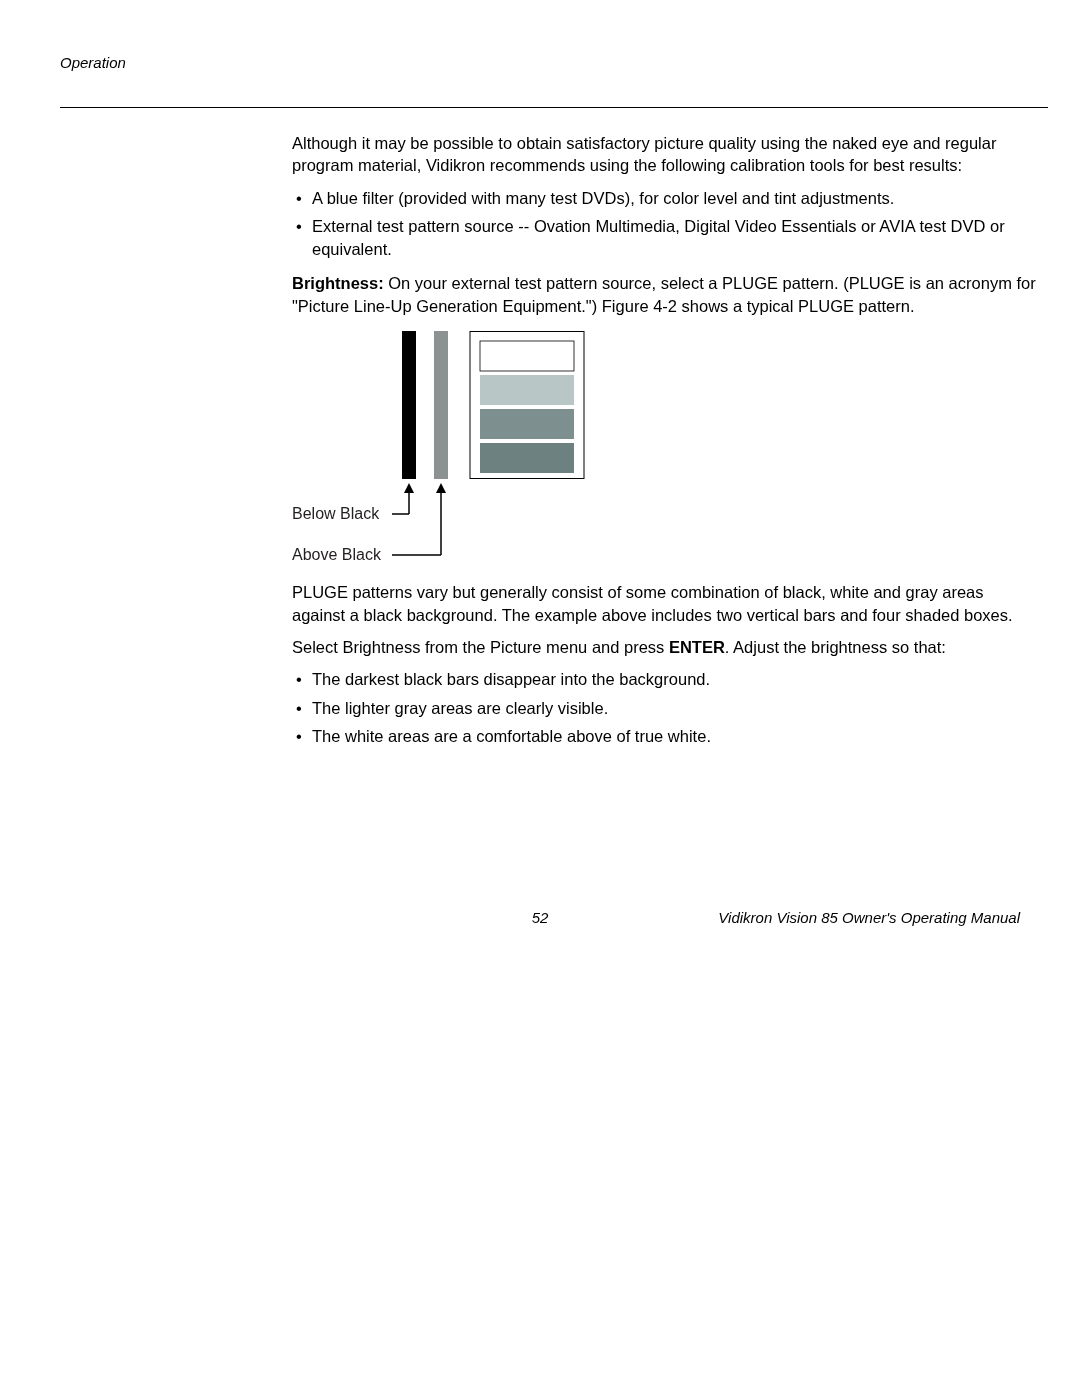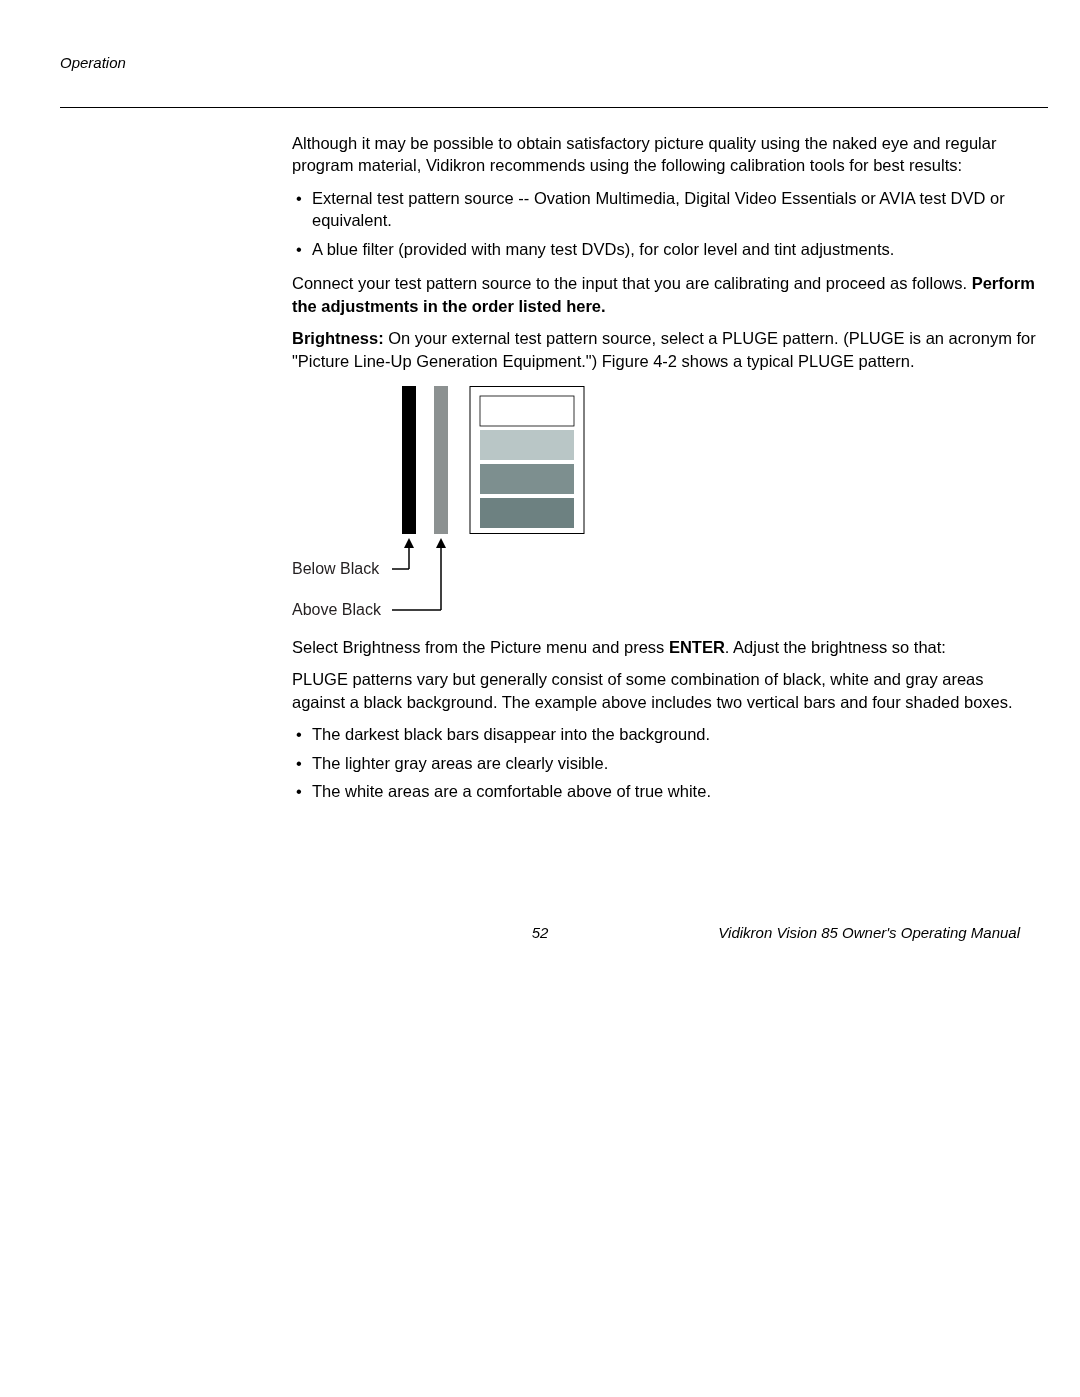--- a/index.html
+++ b/index.html
@@ -57,21 +57,21 @@
     height: 250px;
     margin: 14px 0 0 0;
   }
   .figcap {
     font-weight: 700;
     margin-top: 4px;
     margin-bottom: 16px;
   }
   .footer {
     position: absolute;
-    bottom: 44px;
+    bottom: 59px;
     left: 60px;
     right: 60px;
     display: flex;
     justify-content: space-between;
     align-items: baseline;
     font-style: italic;
     font-size: 15px;
   }
   .footer .pgnum {
     position: absolute;
@@ -84,27 +84,24 @@
 
 <div class="page">
 
   <div class="hdr">Operation</div>
   <div class="rule"></div>
 
   <div class="content">
     <p>Although it may be possible to obtain satisfactory picture quality using the naked eye and regular program material, Vidikron recommends using the following calibration tools for best results:</p>
 
     <ul class="bul">
+      <li>A blue filter (provided with many test DVDs), for color level and tint adjustments.</li>
       <li>External test pattern source -- Ovation Multimedia, Digital Video Essentials or AVIA test DVD or equivalent.</li>
-      <li>A blue filter (provided with many test DVDs), for color level and tint adjustments.</li>
     </ul>
 
-    <p>
-      <span>Connect your test pattern source to the input that you are calibrating and proceed as follows. </span><span class="bold">Perform the adjustments in the order listed here.</span>
-    </p>
 
     <p>
       <span class="bold">Brightness: </span><span>On your external test pattern source, select a PLUGE pattern. (PLUGE is an acronym for "Picture Line-Up Generation Equipment.") Figure 4-2 shows a typical PLUGE pattern.</span>
     </p>
 
     <div class="figwrap">
       <svg width="380" height="250">
 
         <rect x="110" y="0" width="14" height="148" fill="#000"></rect>
 
@@ -124,25 +121,25 @@
         <line x1="100" y1="224" x2="149" y2="224" stroke="#000" stroke-width="1.5"></line>
         <line x1="149" y1="224" x2="149" y2="160" stroke="#000" stroke-width="1.5"></line>
         <polygon points="149,152 144,162 154,162" fill="#000"></polygon>
 
         <text x="0" y="188" font-family="Arial,Helvetica,sans-serif" font-size="16" fill="#231f20">Below Black</text>
         <text x="0" y="229" font-family="Arial,Helvetica,sans-serif" font-size="16" fill="#231f20">Above Black</text>
       </svg>
     </div>
 
 
+    <p>PLUGE patterns vary but generally consist of some combination of black, white and gray areas against a black background. The example above includes two vertical bars and four shaded boxes.</p>
+
     <p>
       <span>Select Brightness from the Picture menu and press </span><span class="bold">ENTER</span><span>. Adjust the brightness so that:</span>
     </p>
-
-    <p>PLUGE patterns vary but generally consist of some combination of black, white and gray areas against a black background. The example above includes two vertical bars and four shaded boxes.</p>
 
     <ul class="bul">
       <li>The darkest black bars disappear into the background.</li>
       <li>The lighter gray areas are clearly visible.</li>
       <li>The white areas are a comfortable above of true white.</li>
     </ul>
   </div>
 
   <div class="footer">
     <span></span>

